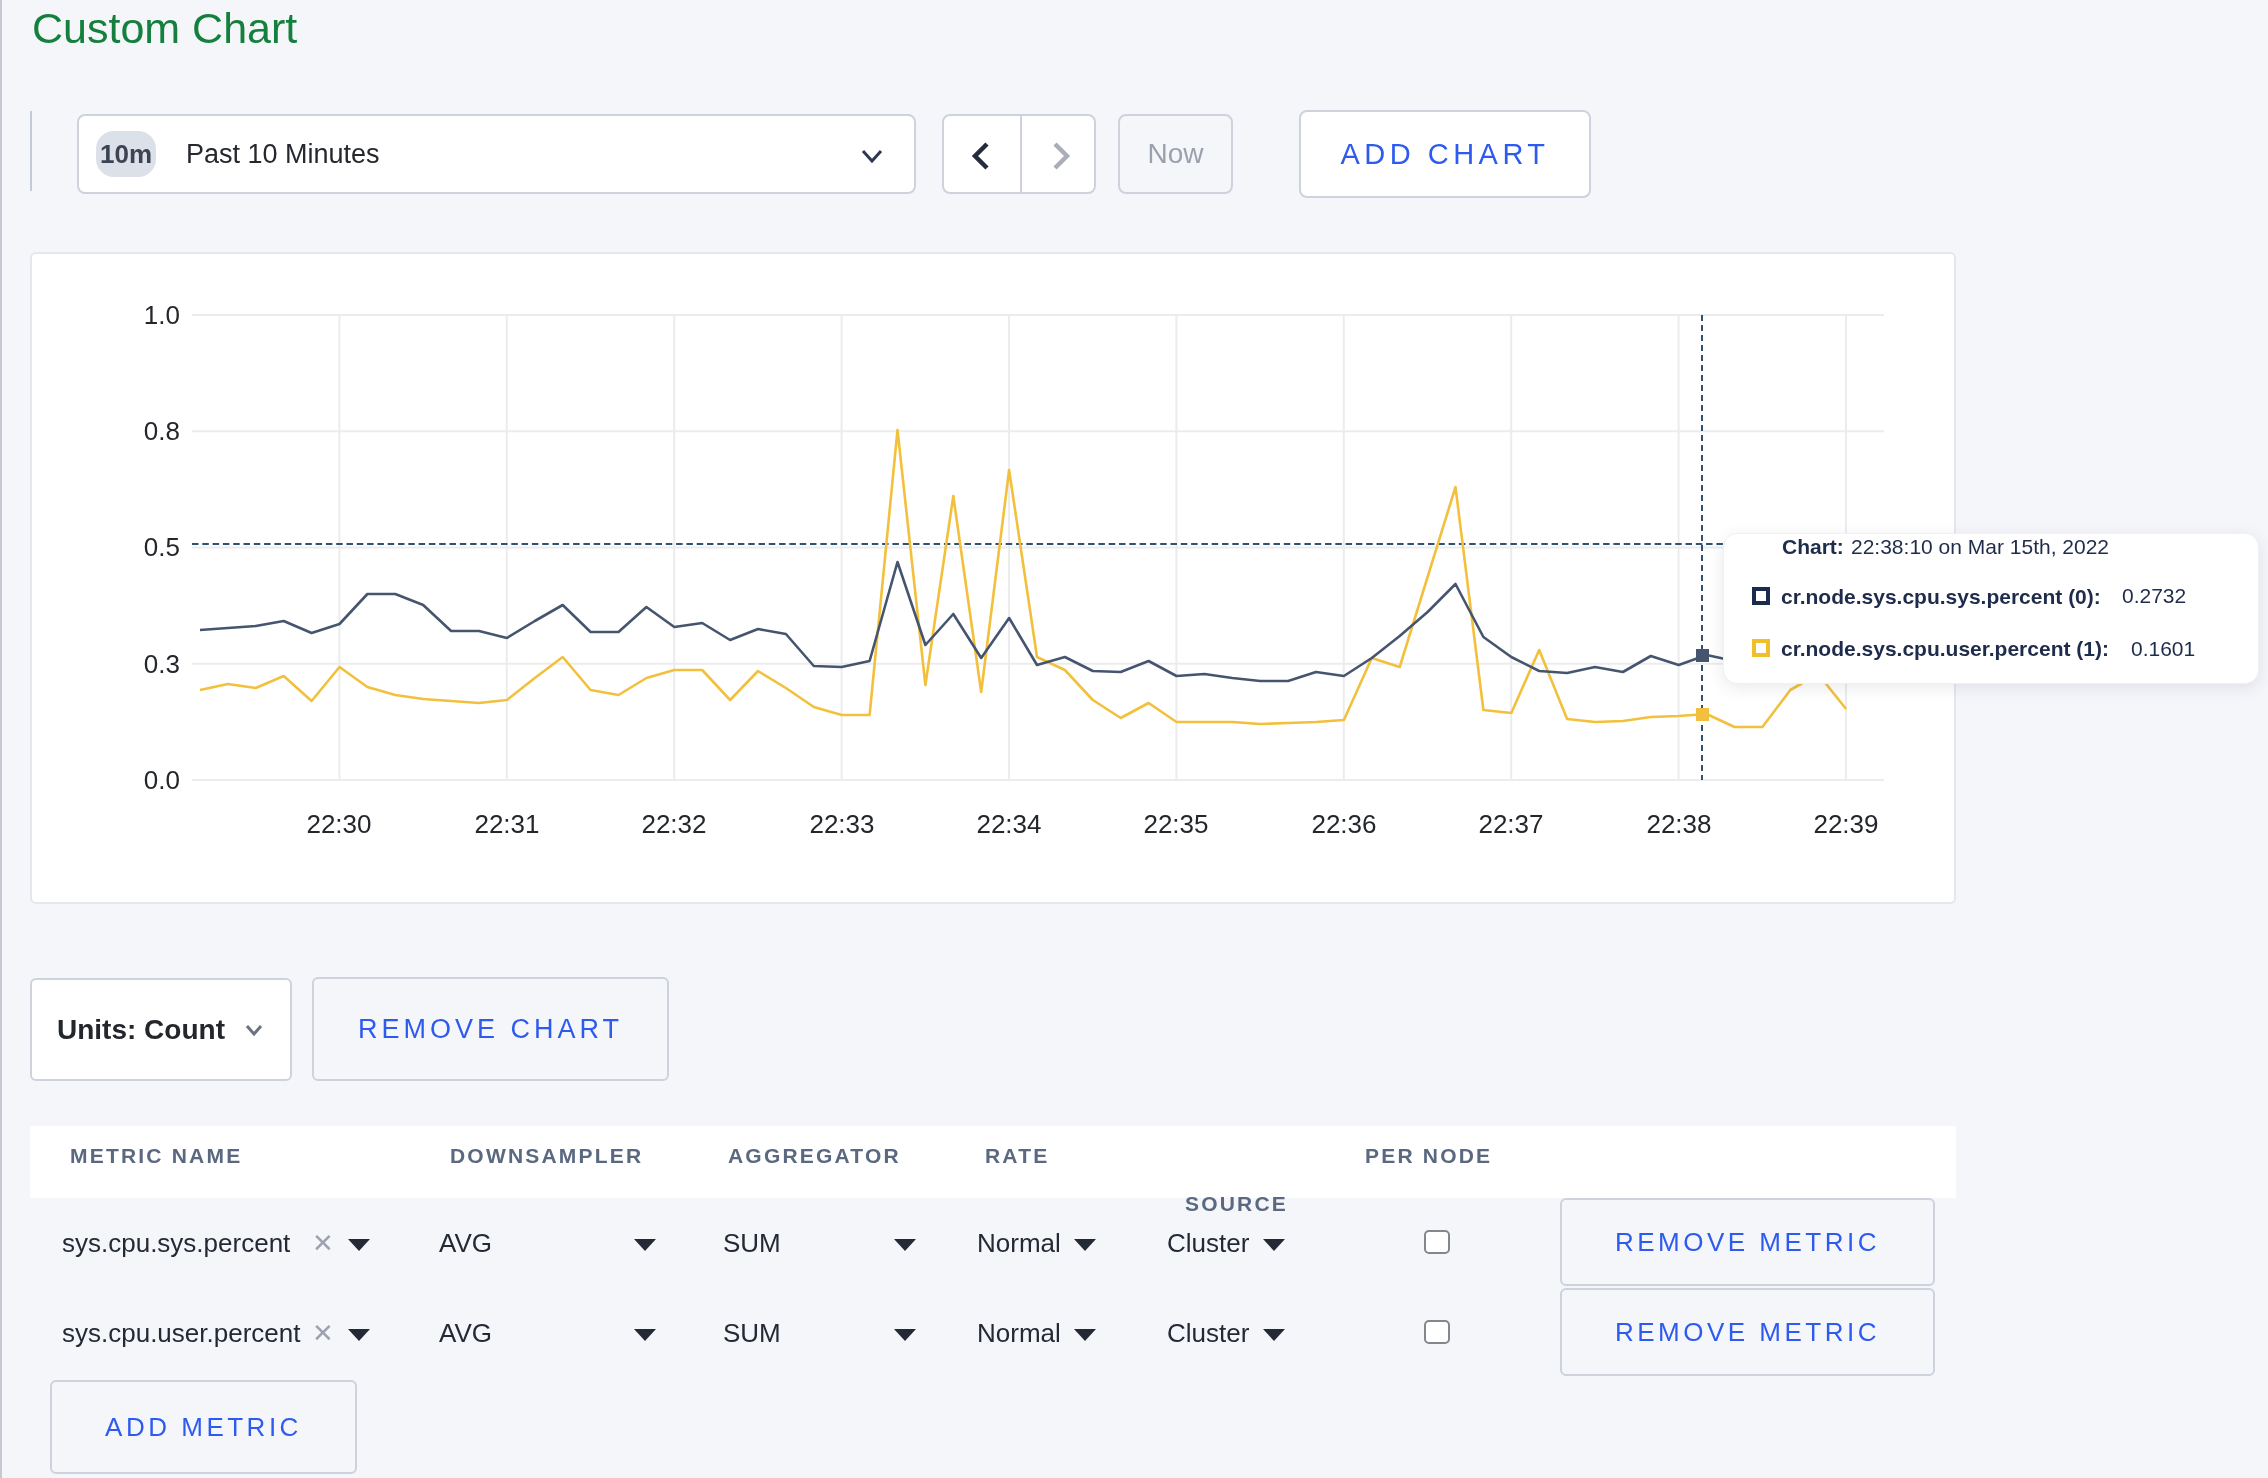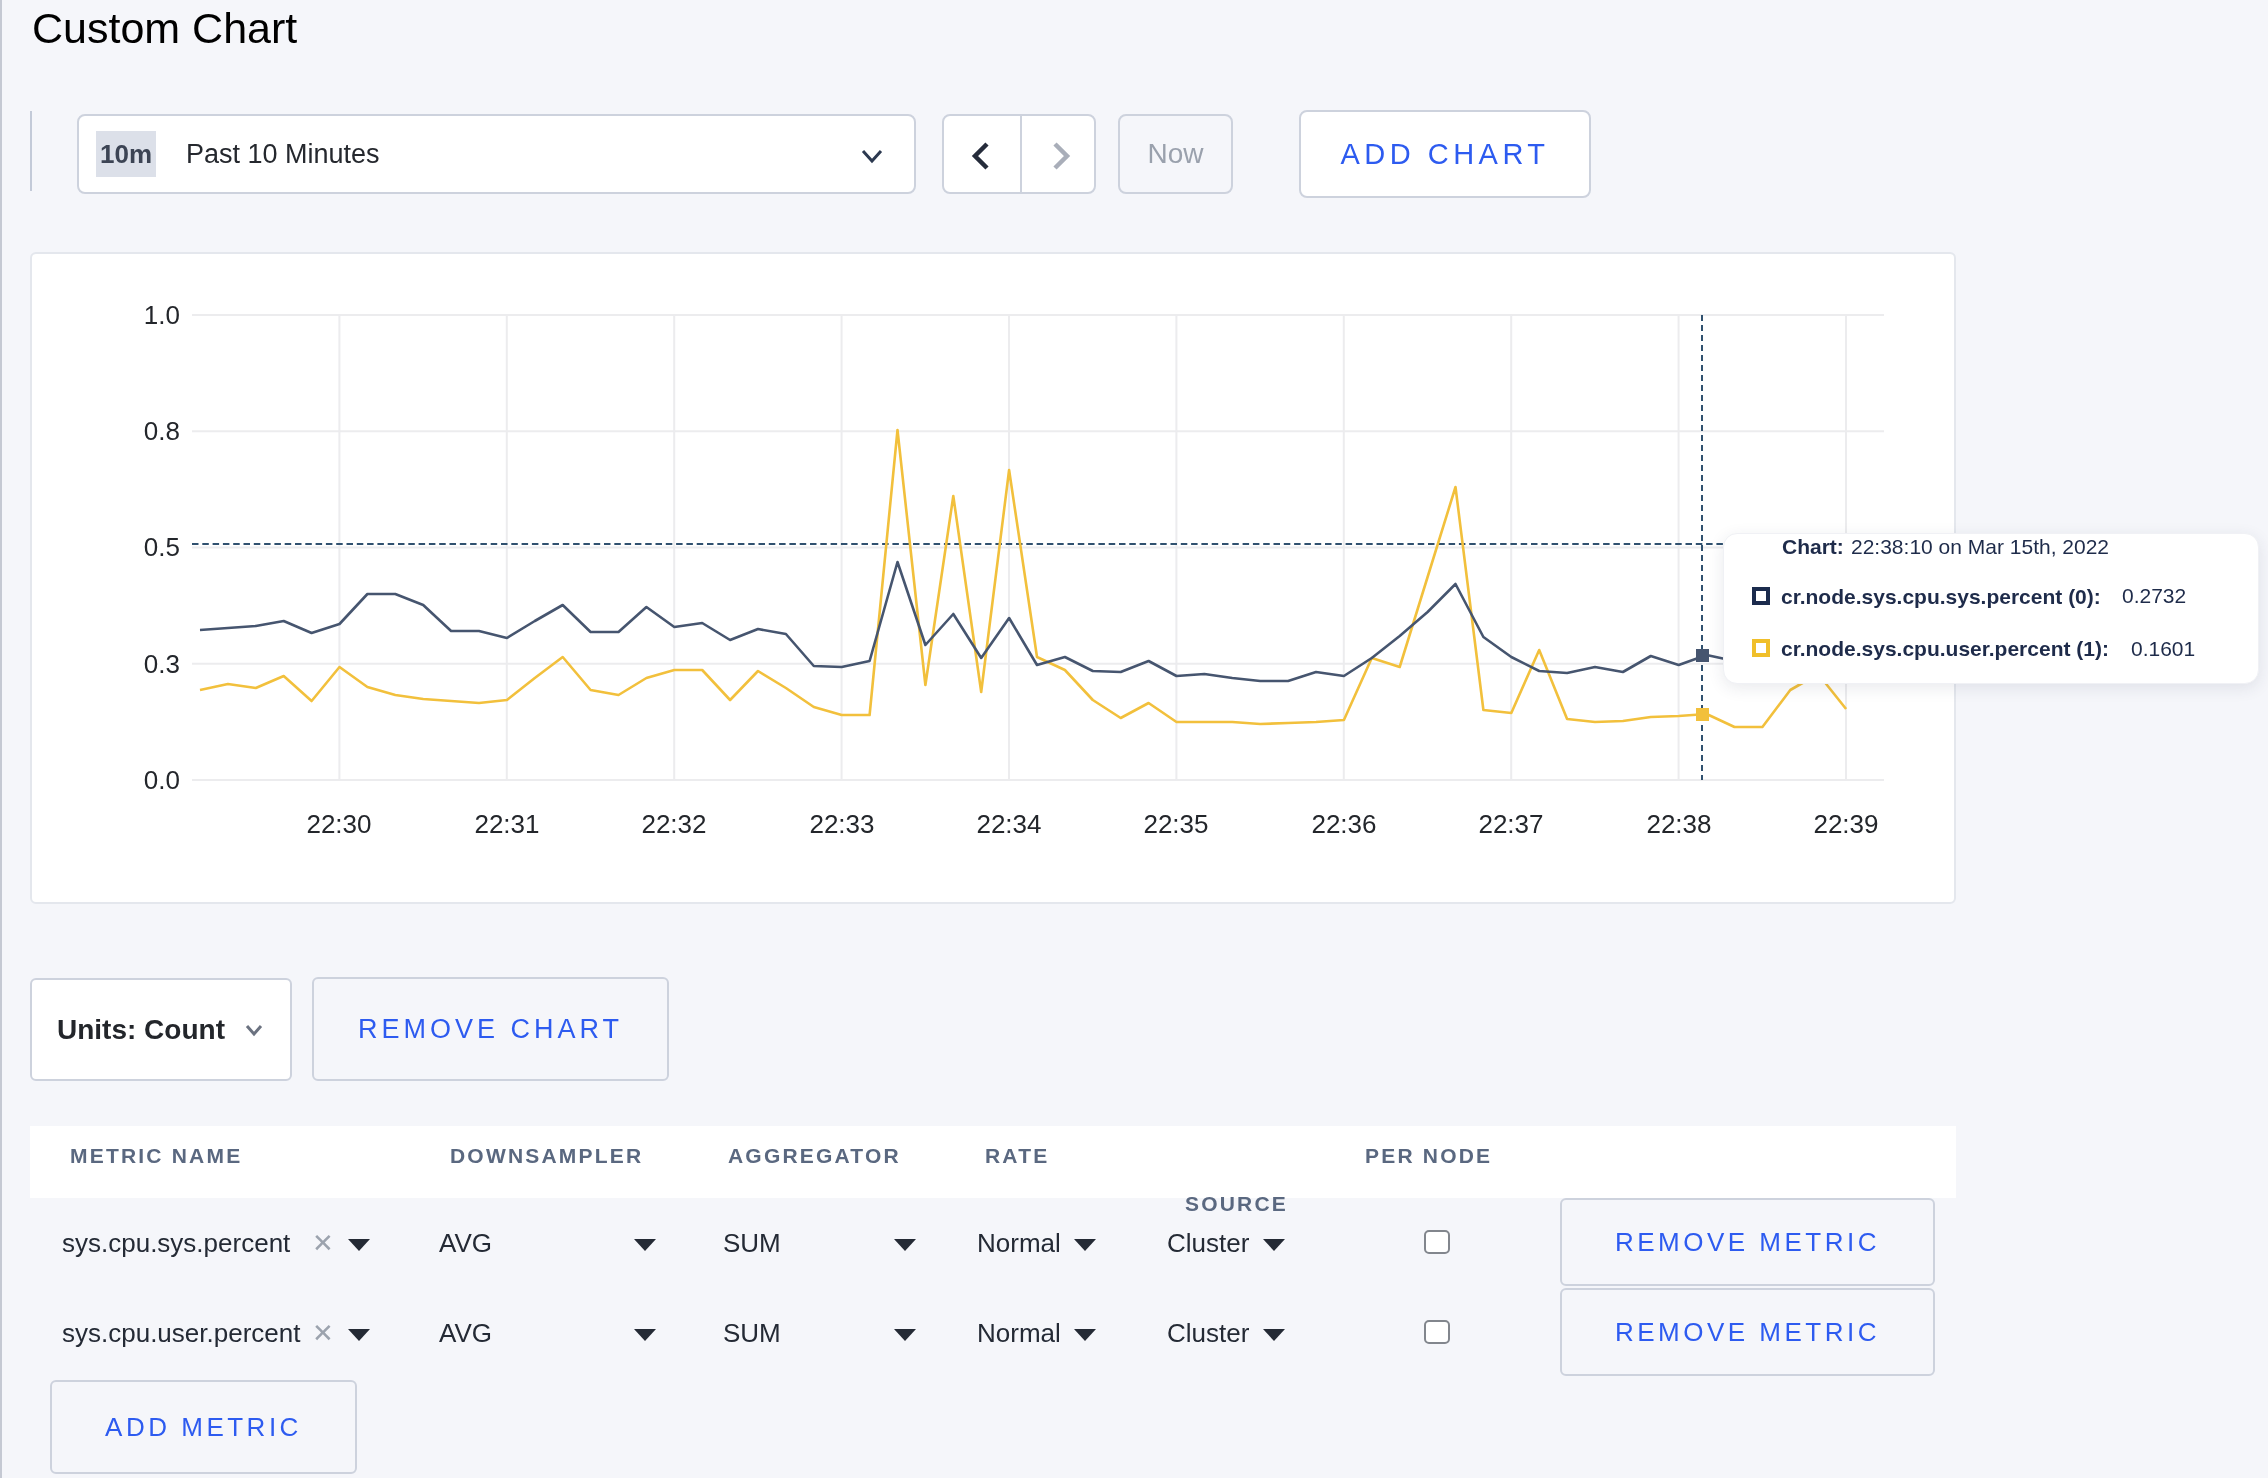--- a/index.html
+++ b/index.html
@@ -5,25 +5,25 @@
 * { margin:0; padding:0; box-sizing:border-box; }
 html,body { width:2268px; height:1478px; background:#f5f6fa; font-family:"Liberation Sans", sans-serif; position:relative; overflow:hidden; }
 .abs { position:absolute; white-space:nowrap; }
 .btn { position:absolute; border:2px solid #cdd2dd; border-radius:8px; display:flex; align-items:center; justify-content:center; }
 .blue { color:#2d5bf0; letter-spacing:4px; }
 </style>
 </head>
 <body>
 <div class="abs" style="left:0;top:0;width:2px;height:1478px;background:#c5c9d3;"></div>
 
-<div class="abs" style="left:32px;top:7px;font-size:43px;line-height:43px;color:#000000;">Custom Chart</div>
+<div class="abs" style="left:32px;top:7px;font-size:43px;line-height:43px;color:#15803d;">Custom Chart</div>
 
 <div class="abs" style="left:30px;top:111px;width:2px;height:80px;background:#c3cad8;"></div>
 <div class="btn" style="left:77px;top:114px;width:839px;height:80px;background:#fff;justify-content:flex-start;">
-  <div style="margin-left:17px;width:60px;height:46px;background:#dce0e9;border-radius:0;display:flex;align-items:center;justify-content:center;font-size:26px;font-weight:bold;color:#3c4454;">10m</div>
+  <div style="margin-left:17px;width:60px;height:46px;background:#dce0e9;border-radius:18px;display:flex;align-items:center;justify-content:center;font-size:26px;font-weight:bold;color:#3c4454;">10m</div>
   <div style="margin-left:30px;font-size:27px;color:#25282e;">Past 10 Minutes</div>
   <svg style="position:absolute;right:28px;top:26px;" width="28" height="28" viewBox="0 0 28 28">
       <path d="M5 9 L14 19 L23 9" fill="none" stroke="#2c3950" stroke-width="3"></path>
     </svg>
 </div>
 <div class="btn" style="left:942px;top:114px;width:154px;height:80px;background:#fff;">
   <div class="abs" style="left:76px;top:0;width:2px;height:76px;background:#cdd2dd;"></div>
   <svg class="abs" style="left:22px;top:24px;" width="32" height="32" viewBox="0 0 32 32">
       <path d="M21 4 L9 16 L21 28" fill="none" stroke="#252c3b" stroke-width="4.5"></path>
     </svg>

